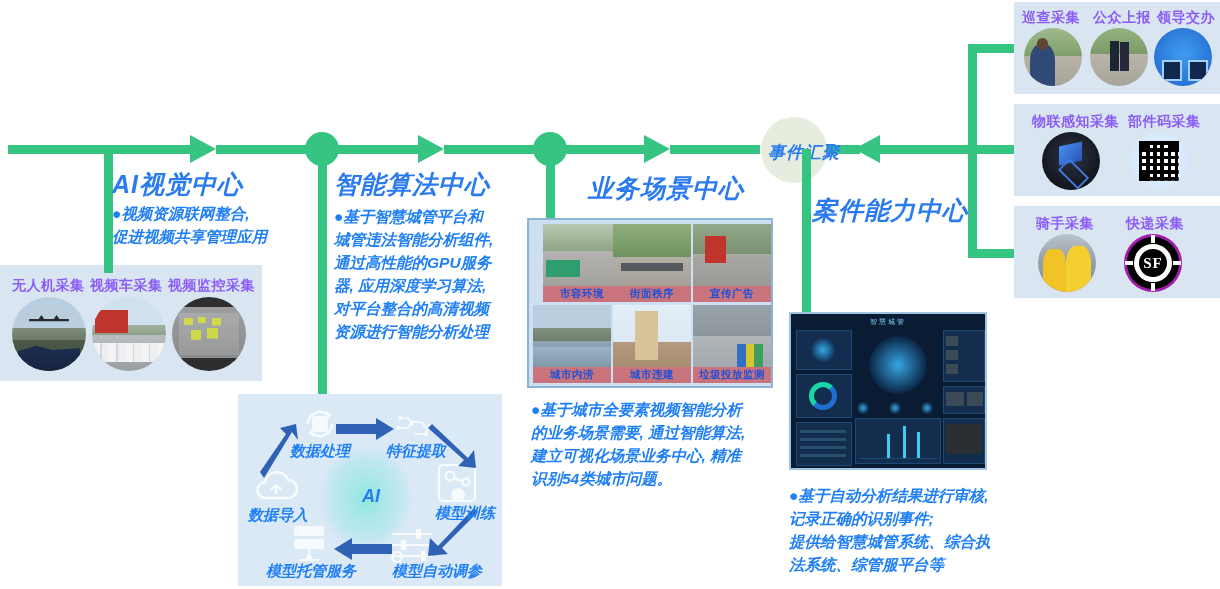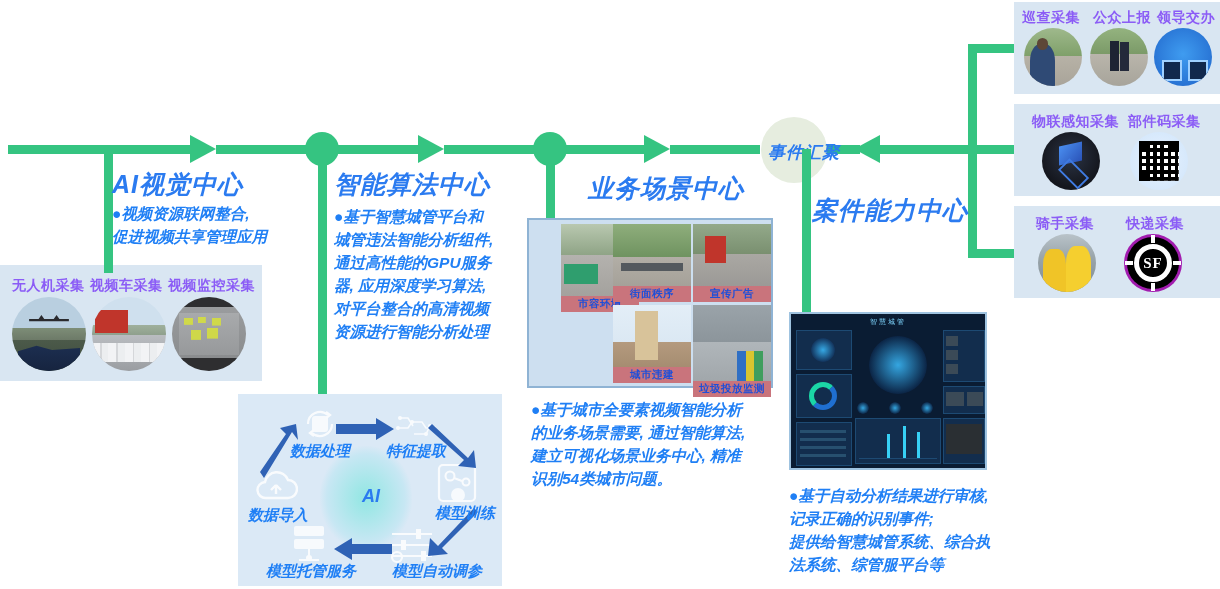--- a/index.html
+++ b/index.html
@@ -384,37 +384,41 @@
     <div class="ai-label" style="left:148px; top:48px;">特征提取</div>
     <div class="ai-label" style="left:197px; top:110px;">模型训练</div>
     <div class="ai-label" style="left:154px; top:168px;">模型自动调参</div>
     <div class="ai-label" style="left:28px; top:168px;">模型托管服务</div>
   </div>
 
   <div class="sec-title" style="left:588px; top:172px;">业务场景中心</div>
 
   <div class="panel bordered" style="left:527px; top:218px; width:246px; height:170px;"></div>
 
-  <div class="thumb" style="left:561px; top:224px; width:78px; height:88px;">
+  <div class="thumb" style="left:543px; top:224px; width:78px; height:78px;">
     <div class="thumb-img t-street"></div>
     <div class="cap">市容环境</div>
   </div>
   <div class="thumb" style="left:693px; top:224px; width:78px; height:78px;">
     <div class="thumb-img t-ad"></div>
     <div class="cap">宣传广告</div>
   </div>
   <div class="thumb" style="left:613px; top:224px; width:78px; height:78px;">
     <div class="thumb-img t-order"></div>
     <div class="cap">街面秩序</div>
   </div>
+  <div class="thumb" style="left:533px; top:305px; width:78px; height:78px;">
+    <div class="thumb-img t-flood"></div>
+    <div class="cap">城市内涝</div>
+  </div>
   <div class="thumb" style="left:613px; top:305px; width:78px; height:78px;">
     <div class="thumb-img t-illegal"></div>
     <div class="cap">城市违建</div>
   </div>
-  <div class="thumb" style="left:693px; top:305px; width:78px; height:92px;">
+  <div class="thumb" style="left:693px; top:305px; width:78px; height:78px;">
     <div class="thumb-img t-waste"></div>
     <div class="cap">垃圾投放监测</div>
   </div>
 
   <div class="sec-body" style="left:531px; top:398px;">●基于城市全要素视频智能分析
 的业务场景需要, 通过智能算法,
 建立可视化场景业务中心, 精准
 识别54类城市问题。</div>
 
   <div class="sec-title" style="left:812px; top:172px;margin-top:22px;">案件能力中心</div>

